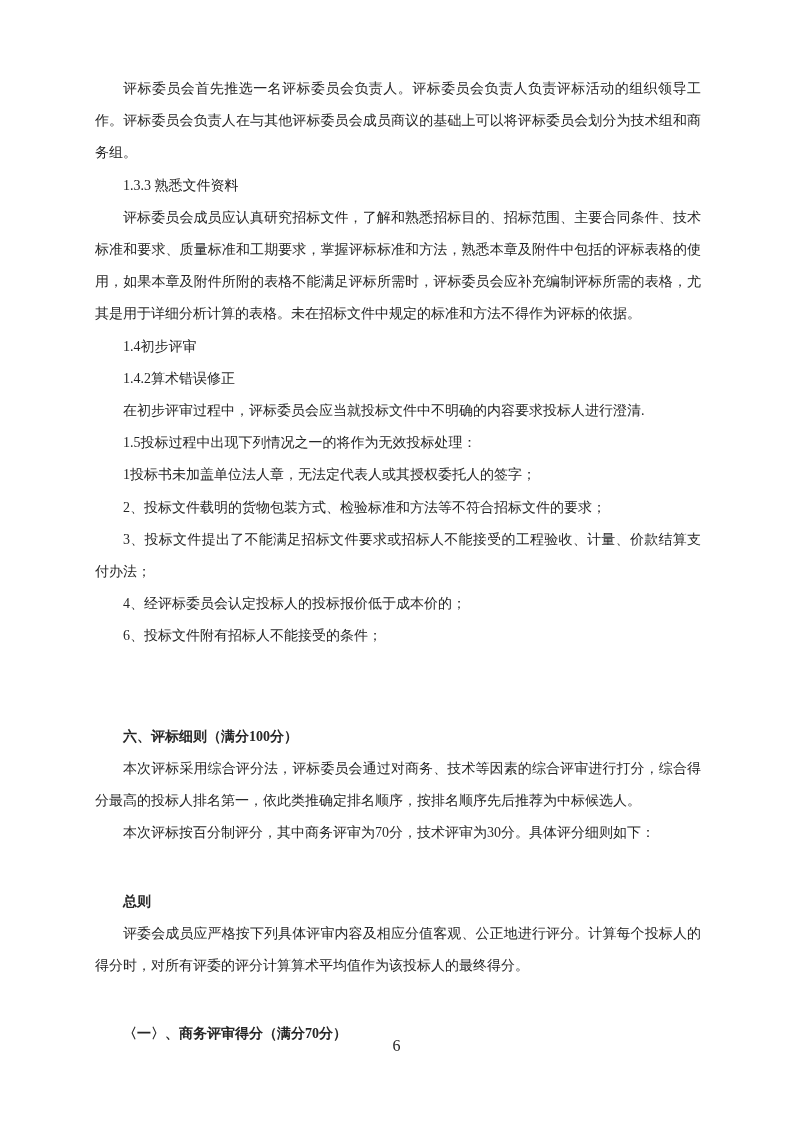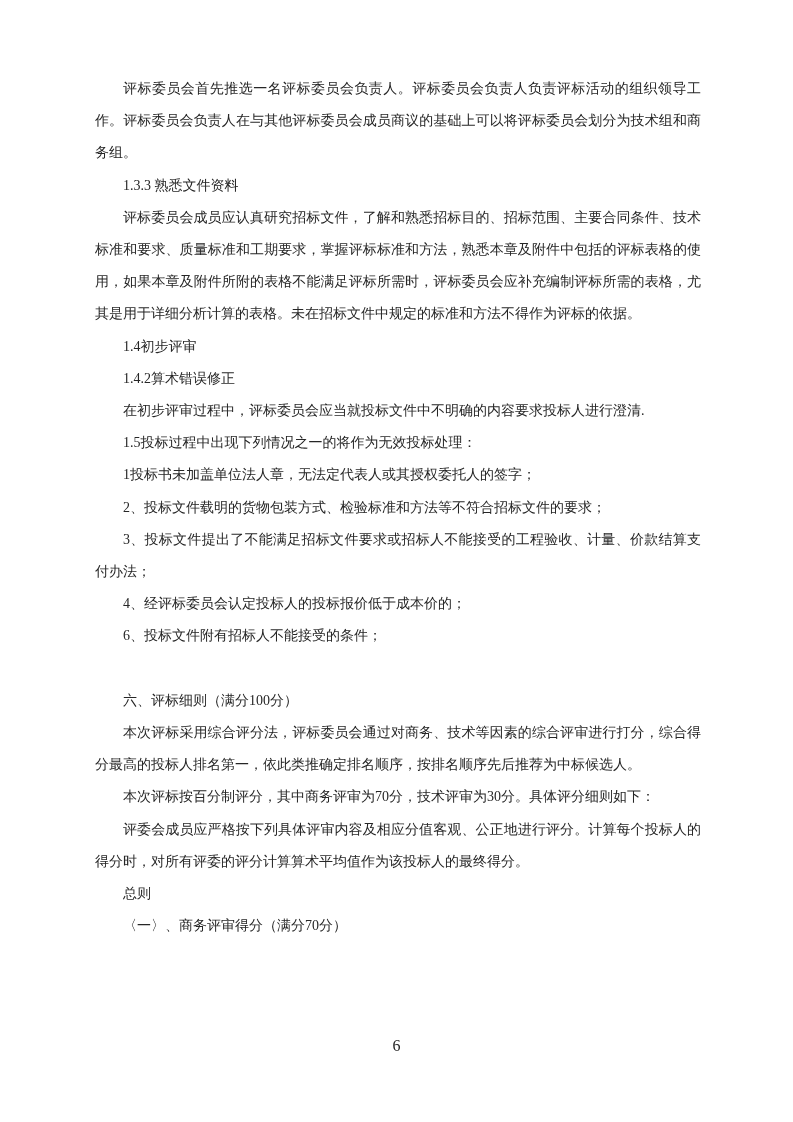--- a/index.html
+++ b/index.html
@@ -24,21 +24,22 @@
   }
   .para {
     margin: 0;
     font-size: 14px;
     line-height: 32.2px;
     text-align: justify;
     text-indent: 2em;
     color: #262626;
   }
   .para.bold {
-    font-weight: normal;
+    font-weight: bold;
+    margin-top: 36px;
   }
   .blank-line {
     height: 32.2px;
   }
   .footer {
     position: absolute;
     top: 1036px;
     left: 0;
     width: 100%;
     text-align: center;
@@ -61,18 +62,18 @@
     <p class="para">1.5投标过程中出现下列情况之一的将作为无效投标处理：</p>
     <p class="para">1投标书未加盖单位法人章，无法定代表人或其授权委托人的签字；</p>
     <p class="para">2、投标文件载明的货物包装方式、检验标准和方法等不符合招标文件的要求；</p>
     <p class="para">3、投标文件提出了不能满足招标文件要求或招标人不能接受的工程验收、计量、价款结算支付办法；</p>
     <p class="para">4、经评标委员会认定投标人的投标报价低于成本价的；</p>
     <p class="para">6、投标文件附有招标人不能接受的条件；</p>
     <div class="blank-line"></div>
     <p class="para bold">六、评标细则（满分100分）</p>
     <p class="para">本次评标采用综合评分法，评标委员会通过对商务、技术等因素的综合评审进行打分，综合得分最高的投标人排名第一，依此类推确定排名顺序，按排名顺序先后推荐为中标候选人。</p>
     <p class="para">本次评标按百分制评分，其中商务评审为70分，技术评审为30分。具体评分细则如下：</p>
+    <p class="para bold">总则</p>
     <p class="para">评委会成员应严格按下列具体评审内容及相应分值客观、公正地进行评分。计算每个投标人的得分时，对所有评委的评分计算算术平均值作为该投标人的最终得分。</p>
-    <p class="para bold">总则</p>
     <p class="para bold">〈一〉、商务评审得分（满分70分）</p>
   </div>
   <div class="footer">6</div>
 </div>
 
 </body></html>

